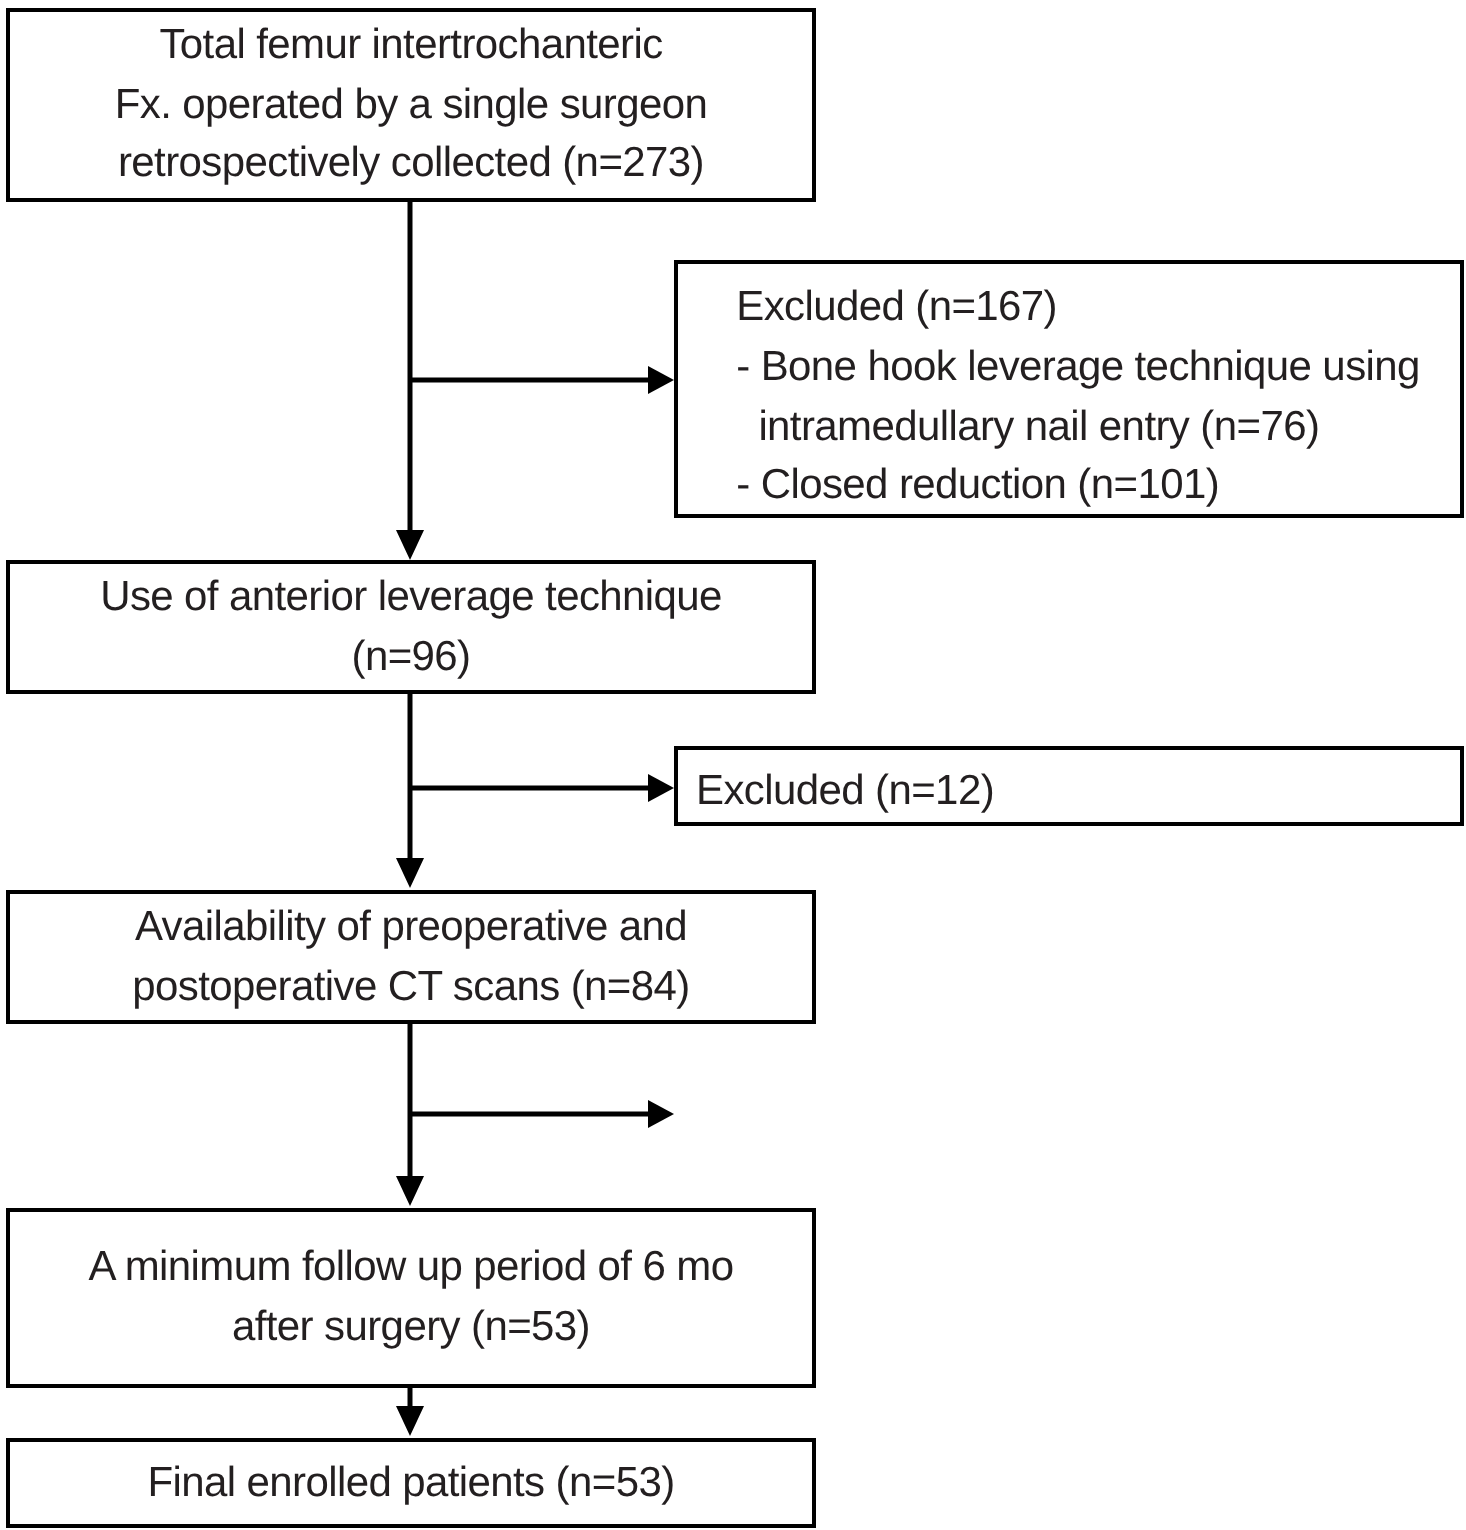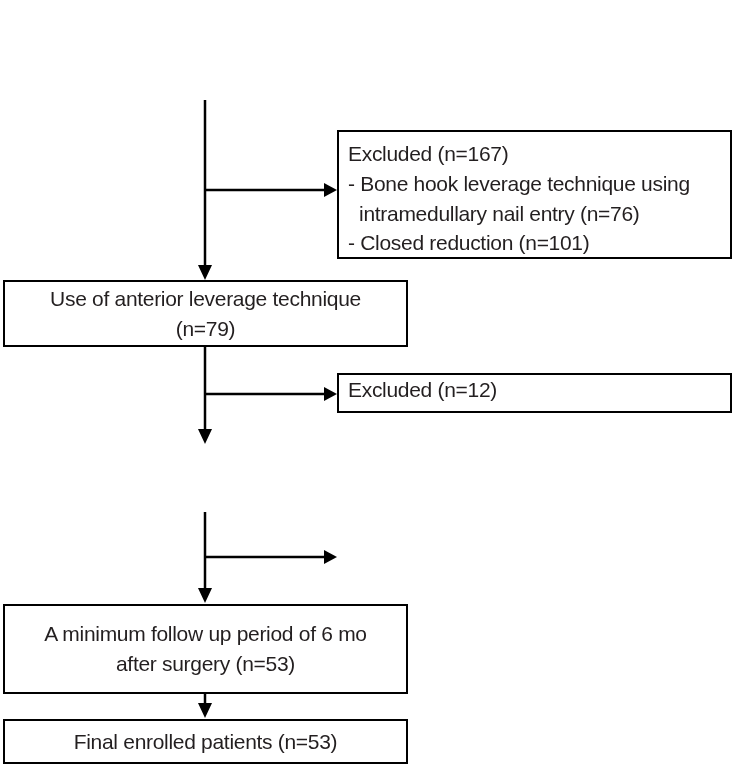--- a/index.html
+++ b/index.html
@@ -37,22 +37,22 @@
     align-items: center;
     justify-content: center;
     text-align: center;
   }
   .side {
     left: 337px;
     width: 395px;
     text-align: left;
     padding-left: 9px;
   }
-  .side.single { align-items: flex-start; }
-  .side.multi  { align-items: flex-start; padding-top: 7px; }
+  .side.single { align-items: flex-end; }
+  .side.multi  { align-items: flex-start; padding-top: 7px; justify-content: center; }
 
   #box-total     { top: 4px;   height: 97px;  }
   #box-excluded1 { top: 130px; height: 129px; }
   #box-anterior  { top: 280px; height: 67px;  }
   #box-excluded2 { top: 373px; height: 40px;  }
   #box-ct        { top: 445px; height: 67px;  }
   #box-excluded3 { top: 536px; height: 43px;  }
   #box-followup  { top: 604px; height: 90px;  }
   #box-final     { top: 719px; height: 45px;  }
 </style>
@@ -92,37 +92,46 @@
       <line x1="204" y1="557" x2="326" y2="557" stroke="#000" stroke-width="2.5"></line>
       <polygon points="324,550 324,564 337,557" fill="#000"></polygon>
     </g>
 
     <g>
       <line x1="205" y1="675" x2="205" y2="705" stroke="#000" stroke-width="2.5"></line>
       <polygon points="198,703 212,703 205,718" fill="#000"></polygon>
     </g>
   </svg>
 
+  <div class="box main" id="box-total">
+    <div class="txt">Total femur intertrochanteric
+Fx. operated by a single surgeon
+retrospectively collected (n=273)</div>
+  </div>
 
   <div class="box side multi" id="box-excluded1">
     <div class="txt">Excluded (n=167)
 - Bone hook leverage technique using
   intramedullary nail entry (n=76)
 - Closed reduction (n=101)</div>
   </div>
 
   <div class="box main" id="box-anterior">
     <div class="txt">Use of anterior leverage technique
-(n=79)</div>
+(n=96)</div>
   </div>
 
   <div class="box side single" id="box-excluded2">
     <div class="txt">Excluded (n=12)</div>
   </div>
 
+  <div class="box main" id="box-ct">
+    <div class="txt">Availability of preoperative and
+postoperative CT scans (n=84)</div>
+  </div>
 
 
   <div class="box main" id="box-followup">
     <div class="txt">A minimum follow up period of 6 mo
 after surgery (n=53)</div>
   </div>
 
   <div class="box main" id="box-final">
     <div class="txt">Final enrolled patients (n=53)</div>
   </div>

